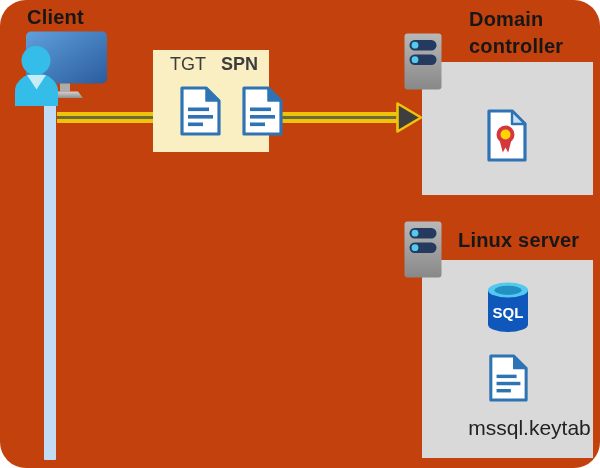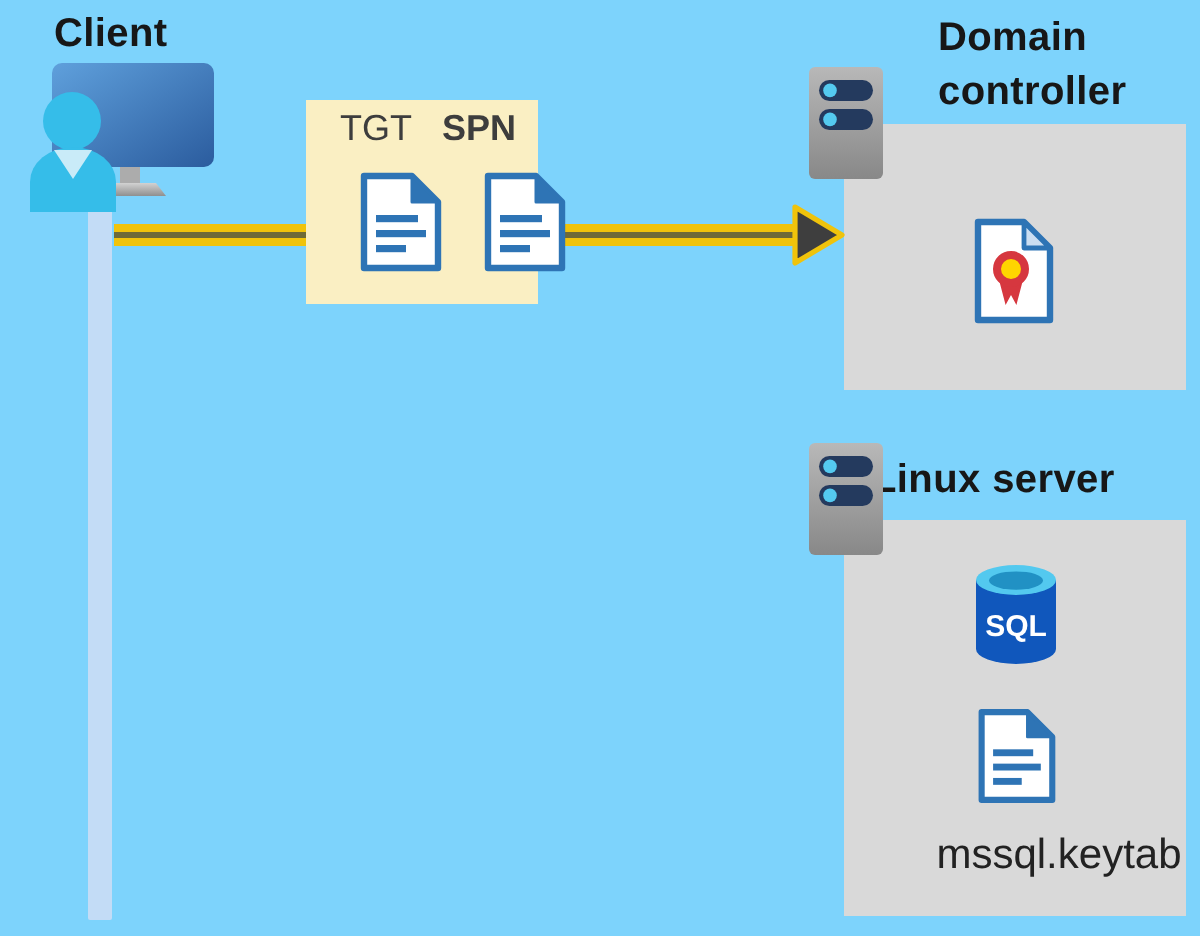--- a/index.html
+++ b/index.html
@@ -1,18 +1,18 @@
 <!DOCTYPE html>
 <html style="--arrow-yellow: #f0c30b; --arrow-core: #6e6a38; --token-box-bg: #faefc3; --panel-bg: #d9d9d9; --timeline-blue: #c3dcf6; --doc-blue: #2e74b5; --fold-light: #cbdef2; --sql-blue: #1057bc; --sql-top-ring: #53c9ef; --sql-top-inner: #2191c4; --person-cyan: #35bde9; --server-bar-navy: #243a5e; --server-dot-cyan: #54caf0; --rosette-yellow: #ffd400; --rosette-red: #d6373f;"><head>
 <meta charset="utf-8">
 <style>
   html,body { margin:0; padding:0; background:#ffffff; }
   .canvas {
-    position:relative; width:600px; height:468px; background:#7dd3fc;
-    font-family:"Liberation Sans", sans-serif; overflow:hidden;
+    position:relative; width:600px; height:468px; background:#c2410c;
+    font-family:"Liberation Sans", sans-serif; overflow:hidden;border-radius:26px;
   }
   .abs { position:absolute; }
 
   
   .h-label {
     font-size:20px; font-weight:700; color:#171717; line-height:27px;
     letter-spacing:0.2px;
   }
   .token-label { font-size:18px; font-weight:400; color:#3d3d3d; }
   .keytab-label { font-size:21px; font-weight:400; color:#222222;padding-left:22px; }
@@ -135,21 +135,21 @@
 
   <svg class="abs" style="left:486px; top:109px;" width="42" height="53" viewBox="0 0 42 53">
     <path class="page-path" d="M3 2 H26 L39 15 V51 H3 Z"></path>
     <path class="fold-light" d="M26 2 L39 15 H26 Z"></path>
     <path class="ribbon" d="M13 29 L16.8 43.5 L19.5 38.5 L22.2 43.5 L26 29 Z"></path>
     <circle class="rosette" cx="19.5" cy="25.5" r="7"></circle>
   </svg>
 
   <div class="abs panel lnx-panel"></div>
 
-  <div class="abs h-label" style="left:436px; top:227px;">Linux server</div>
+  <div class="abs h-label" style="left:458px; top:227px;">Linux server</div>
 
   <svg class="abs" style="left:404px; top:221px;" width="38" height="57" viewBox="0 0 38 57">
     <rect class="srv-body" x="0.5" y="0.5" width="37" height="56" rx="3"></rect>
     <rect class="srv-bar" x="5.5" y="7" width="27" height="10.5" rx="5.2"></rect>
     <rect class="srv-bar" x="5.5" y="21.5" width="27" height="10.5" rx="5.2"></rect>
     <circle class="srv-dot" cx="11" cy="12.2" r="3.4"></circle>
     <circle class="srv-dot" cx="11" cy="26.7" r="3.4"></circle>
   </svg>
 
   <svg class="abs" style="left:486px; top:282px;" width="42" height="51" viewBox="0 0 42 51">

